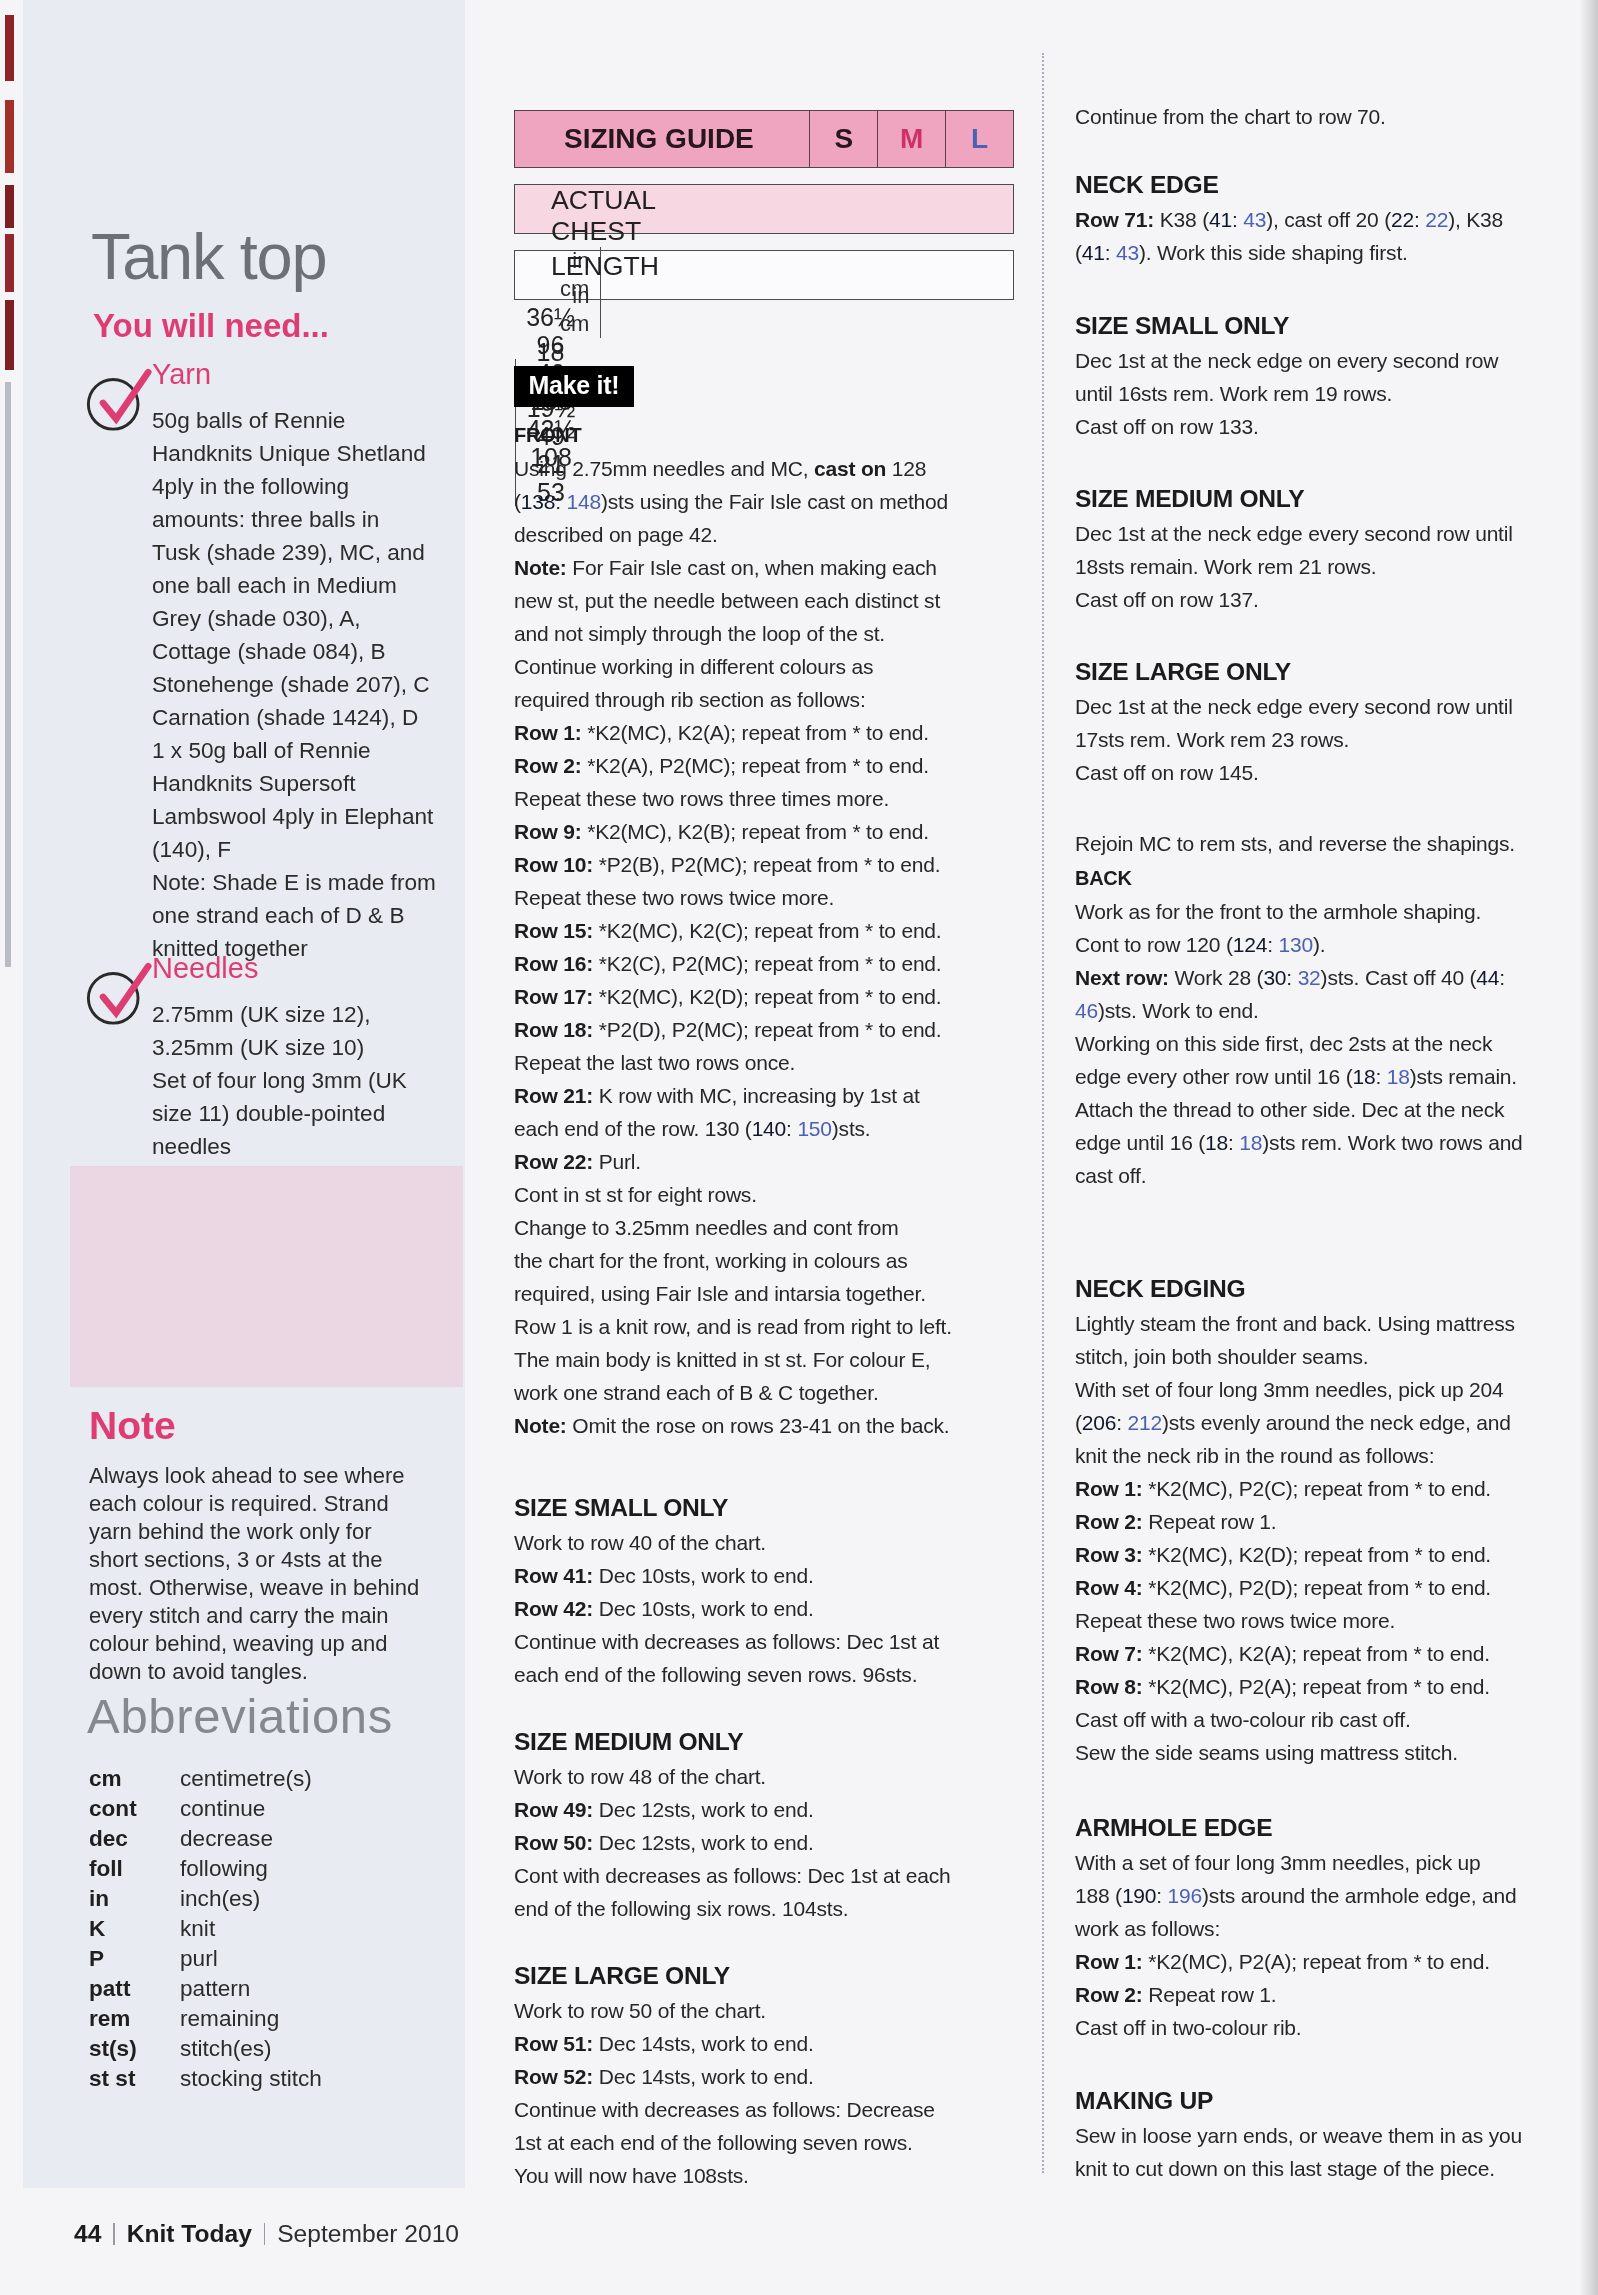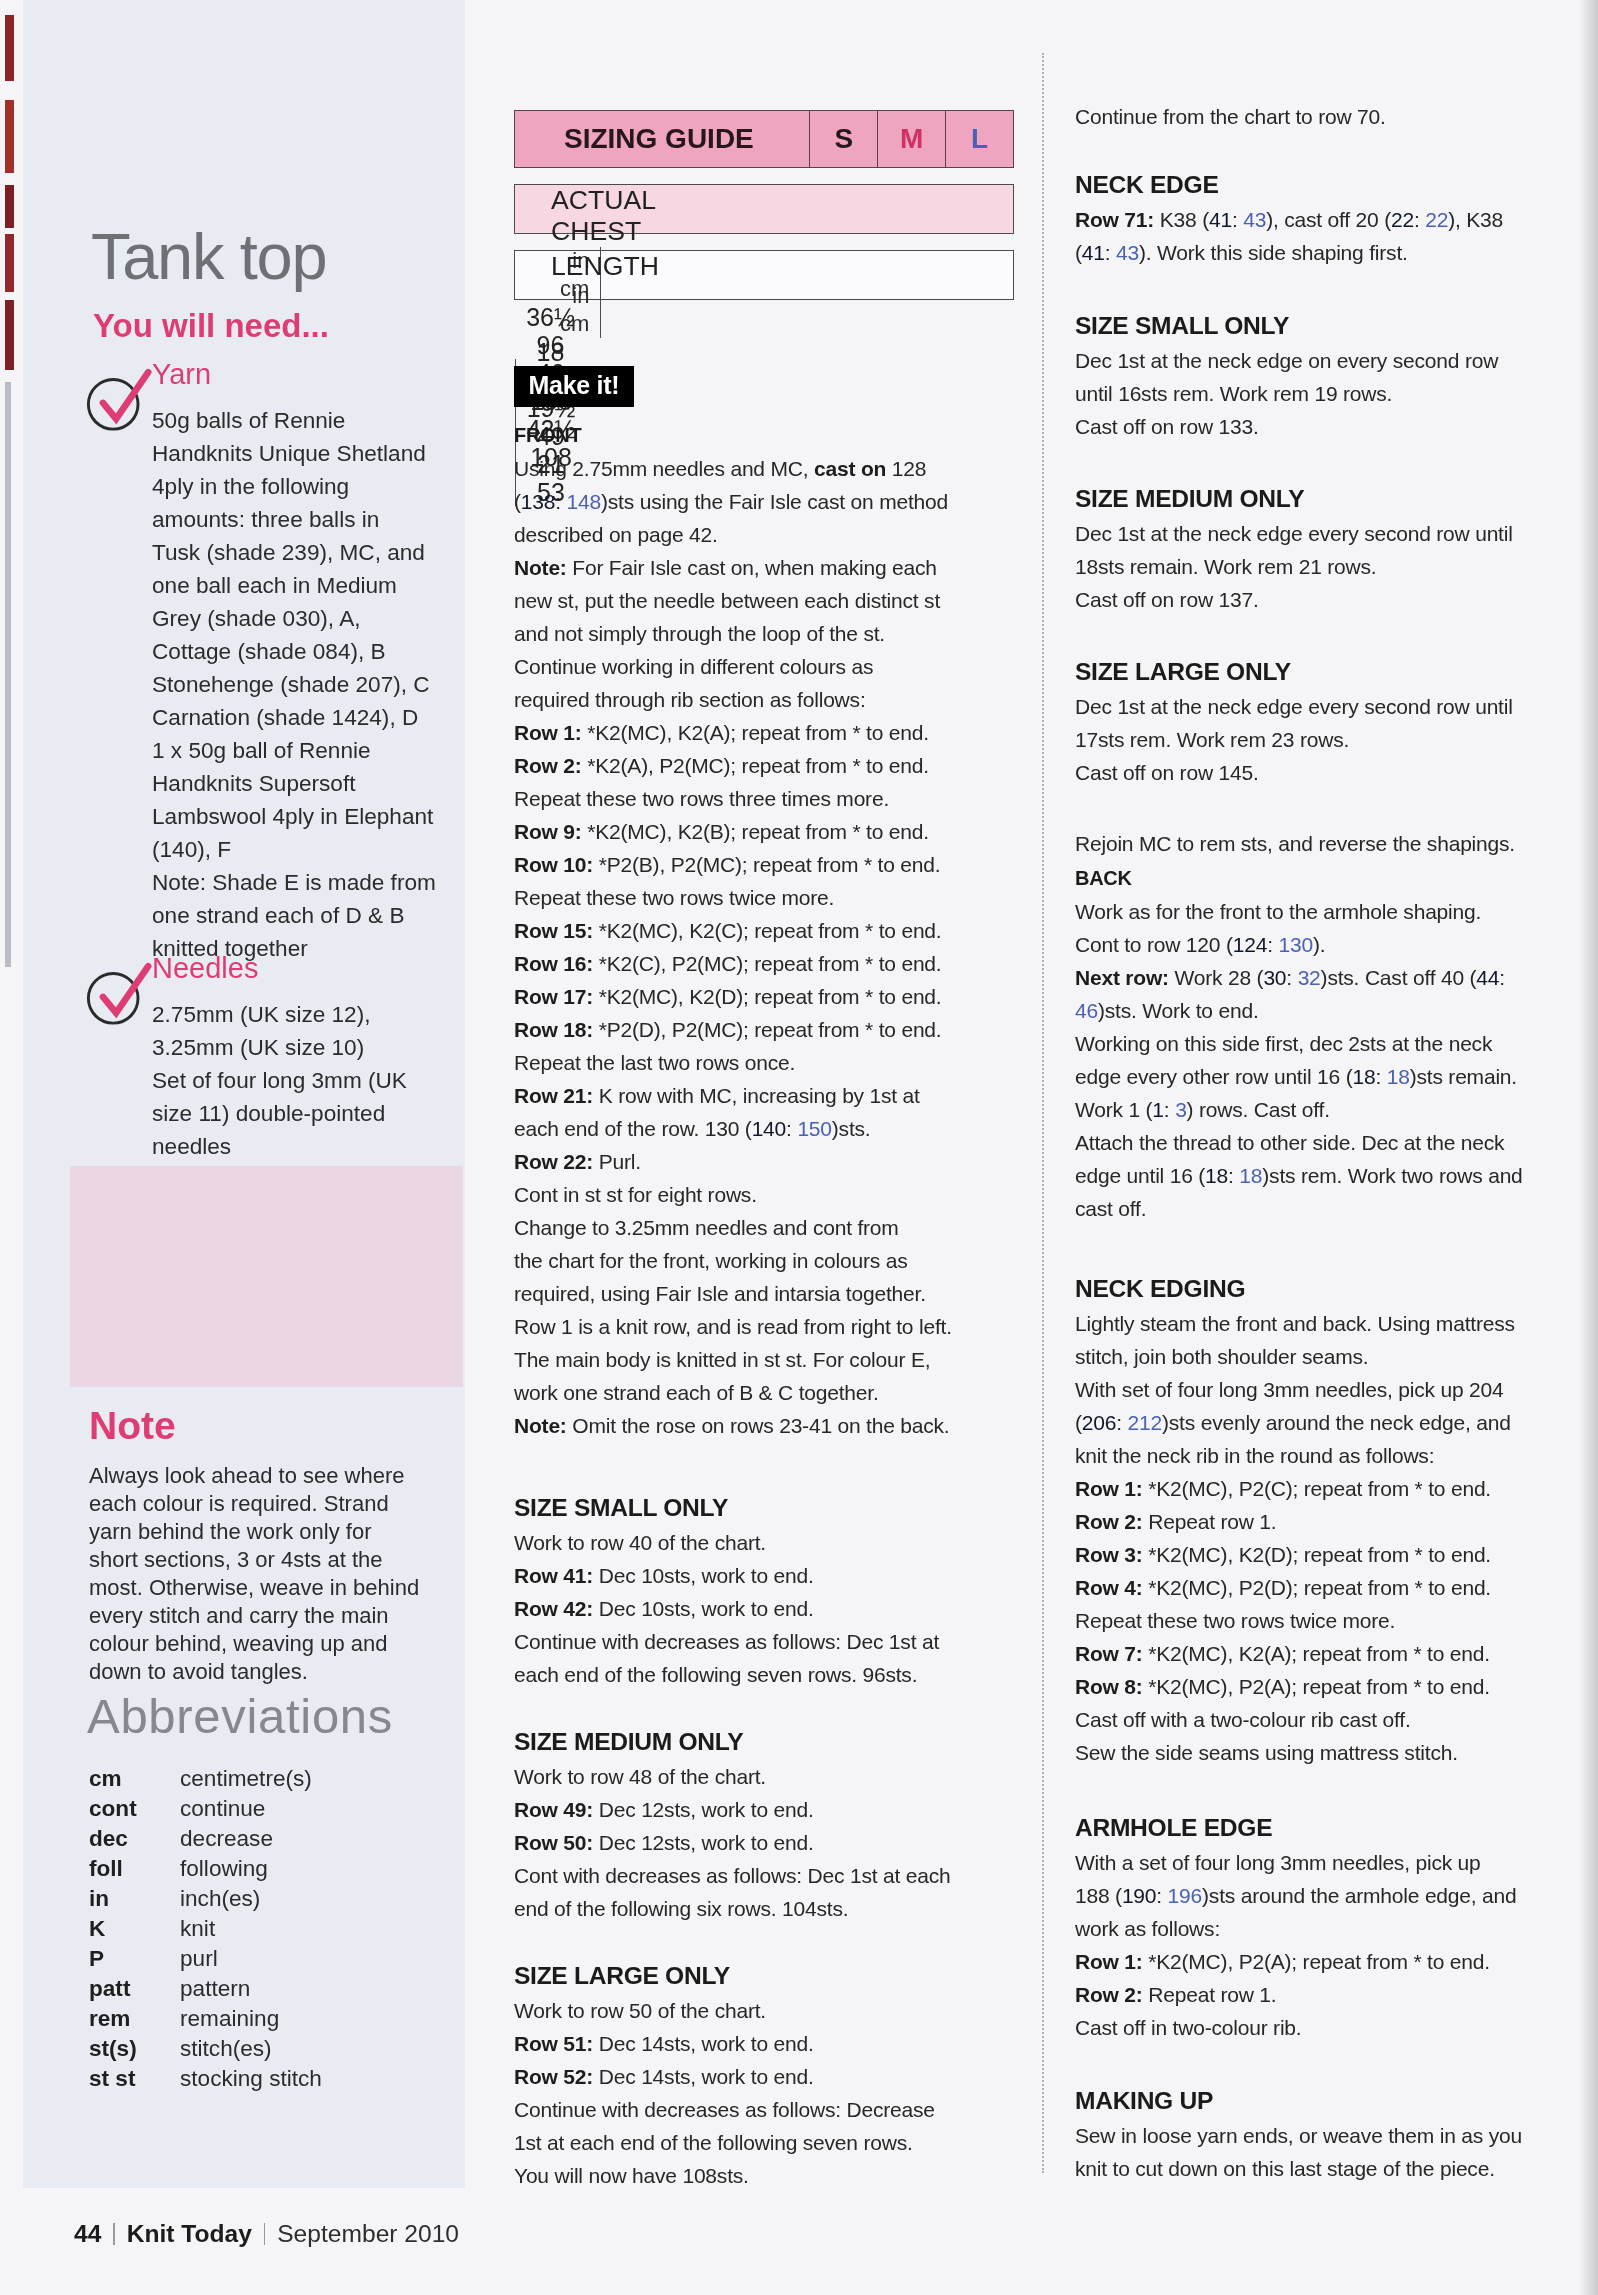--- a/index.html
+++ b/index.html
@@ -374,21 +374,20 @@
 
     <div class="section" style="top:867px;">
       <h2 class="sec-h">BACK</h2>
       <div class="flow">
           <div class="ln"><span>Work as for the front to the armhole shaping.</span></div>
           <div class="ln"><span>Cont to row 120 (</span><span class="m">124</span><span>: </span><span class="l">130</span><span>).</span></div>
           <div class="ln"><span class="b">Next row:</span><span> Work 28 (</span><span class="m">30</span><span>: </span><span class="l">32</span><span>)sts. Cast off 40 (</span><span class="m">44</span><span>:</span></div>
           <div class="ln"><span class="l">46</span><span>)sts. Work to end.</span></div>
           <div class="ln"><span>Working on this side first, dec 2sts at the neck</span></div>
           <div class="ln"><span>edge every other row until 16 (</span><span class="m">18</span><span>: </span><span class="l">18</span><span>)sts remain.</span></div>
-          <div class="ln"><span>Work 1 (</span><span class="m">1</span><span>: </span><span class="l">3</span><span>) rows. Cast off.</span></div>
           <div class="ln"><span>Attach the thread to other side. Dec at the neck</span></div>
           <div class="ln"><span>edge until 16 (</span><span class="m">18</span><span>: </span><span class="l">18</span><span>)sts rem. Work two rows and</span></div>
           <div class="ln"><span>cast off.</span></div>
         </div>
     </div>
 
     <div class="section" style="top:1275px;">
       <h3 class="sub-h">NECK EDGING</h3>
       <div class="flow">
           <div class="ln"><span>Lightly steam the front and back. Using mattress</span></div>

